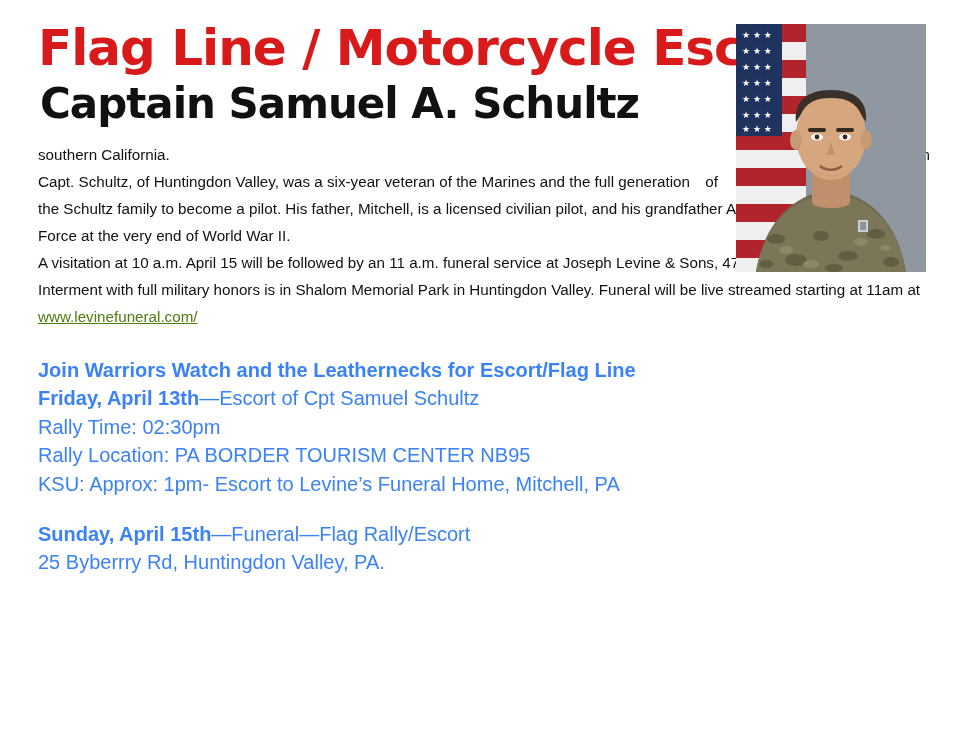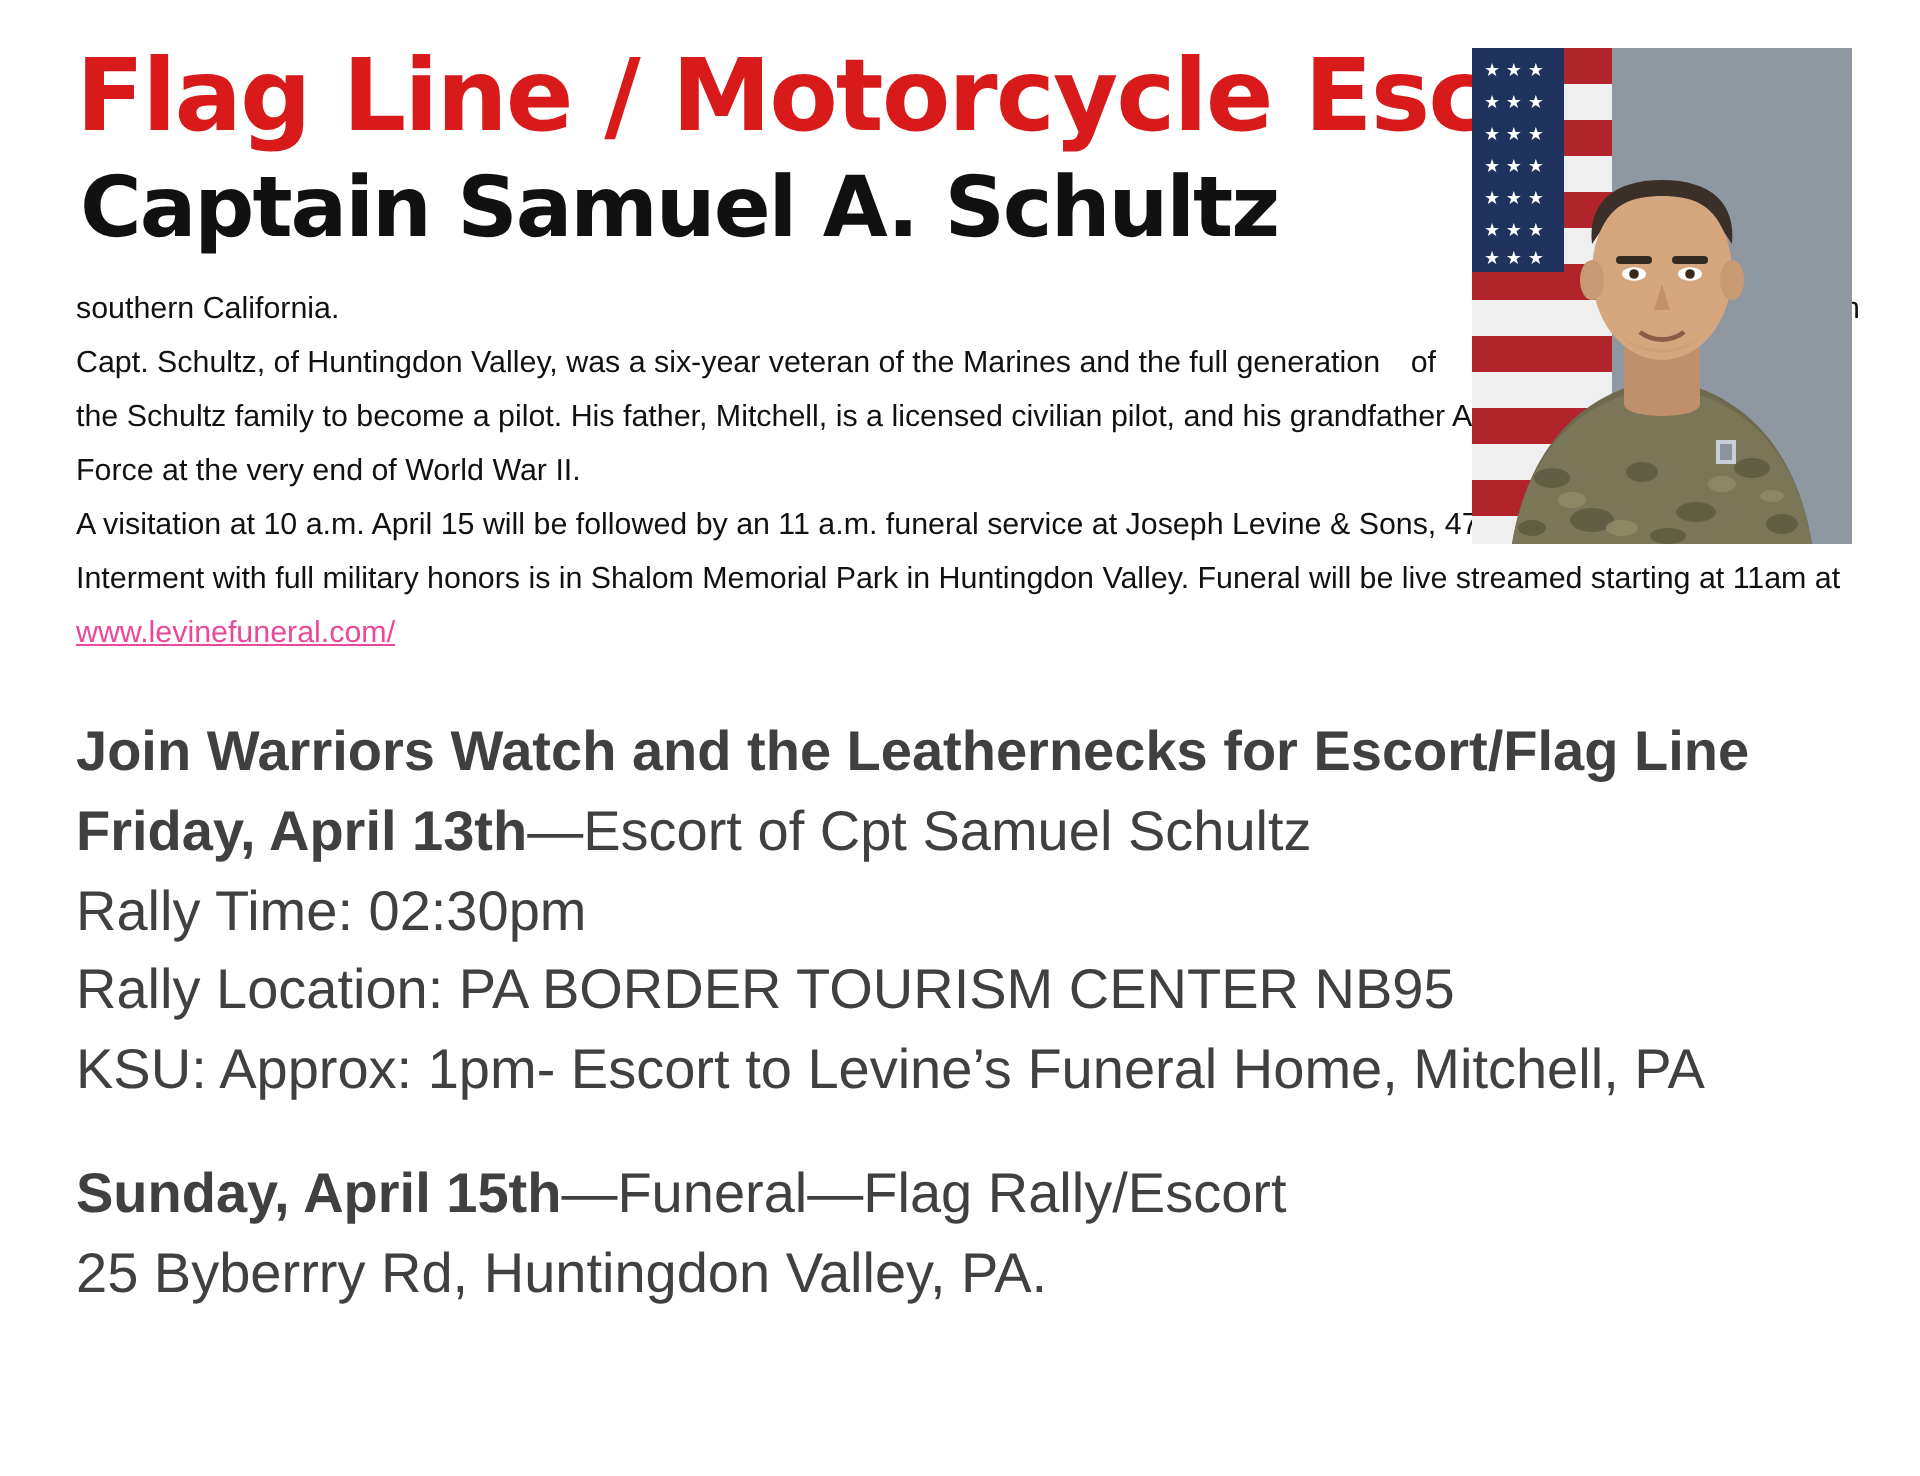--- a/index.html
+++ b/index.html
@@ -69,28 +69,28 @@
   .para-2 {
     max-width: 680px;
   }
   .para-2-tail {
     max-width: 900px;
   }
   .para-3 {
     max-width: 900px;
   }
   a.link {
-    color: #ec4899;
+    color: #4d7c0f;
     text-decoration: underline;
   }
   .section {
     margin-top: 26px;
-    font-size: 28px;
+    font-size: 20px;
     line-height: 1.42;
-    color: #404040;
+    color: #3b82f6;
   }
   .section .bold {
     font-weight: bold;
   }
   .section .line {
     white-space: nowrap;
   }
   .block-gap {
     height: 22px;
   }

